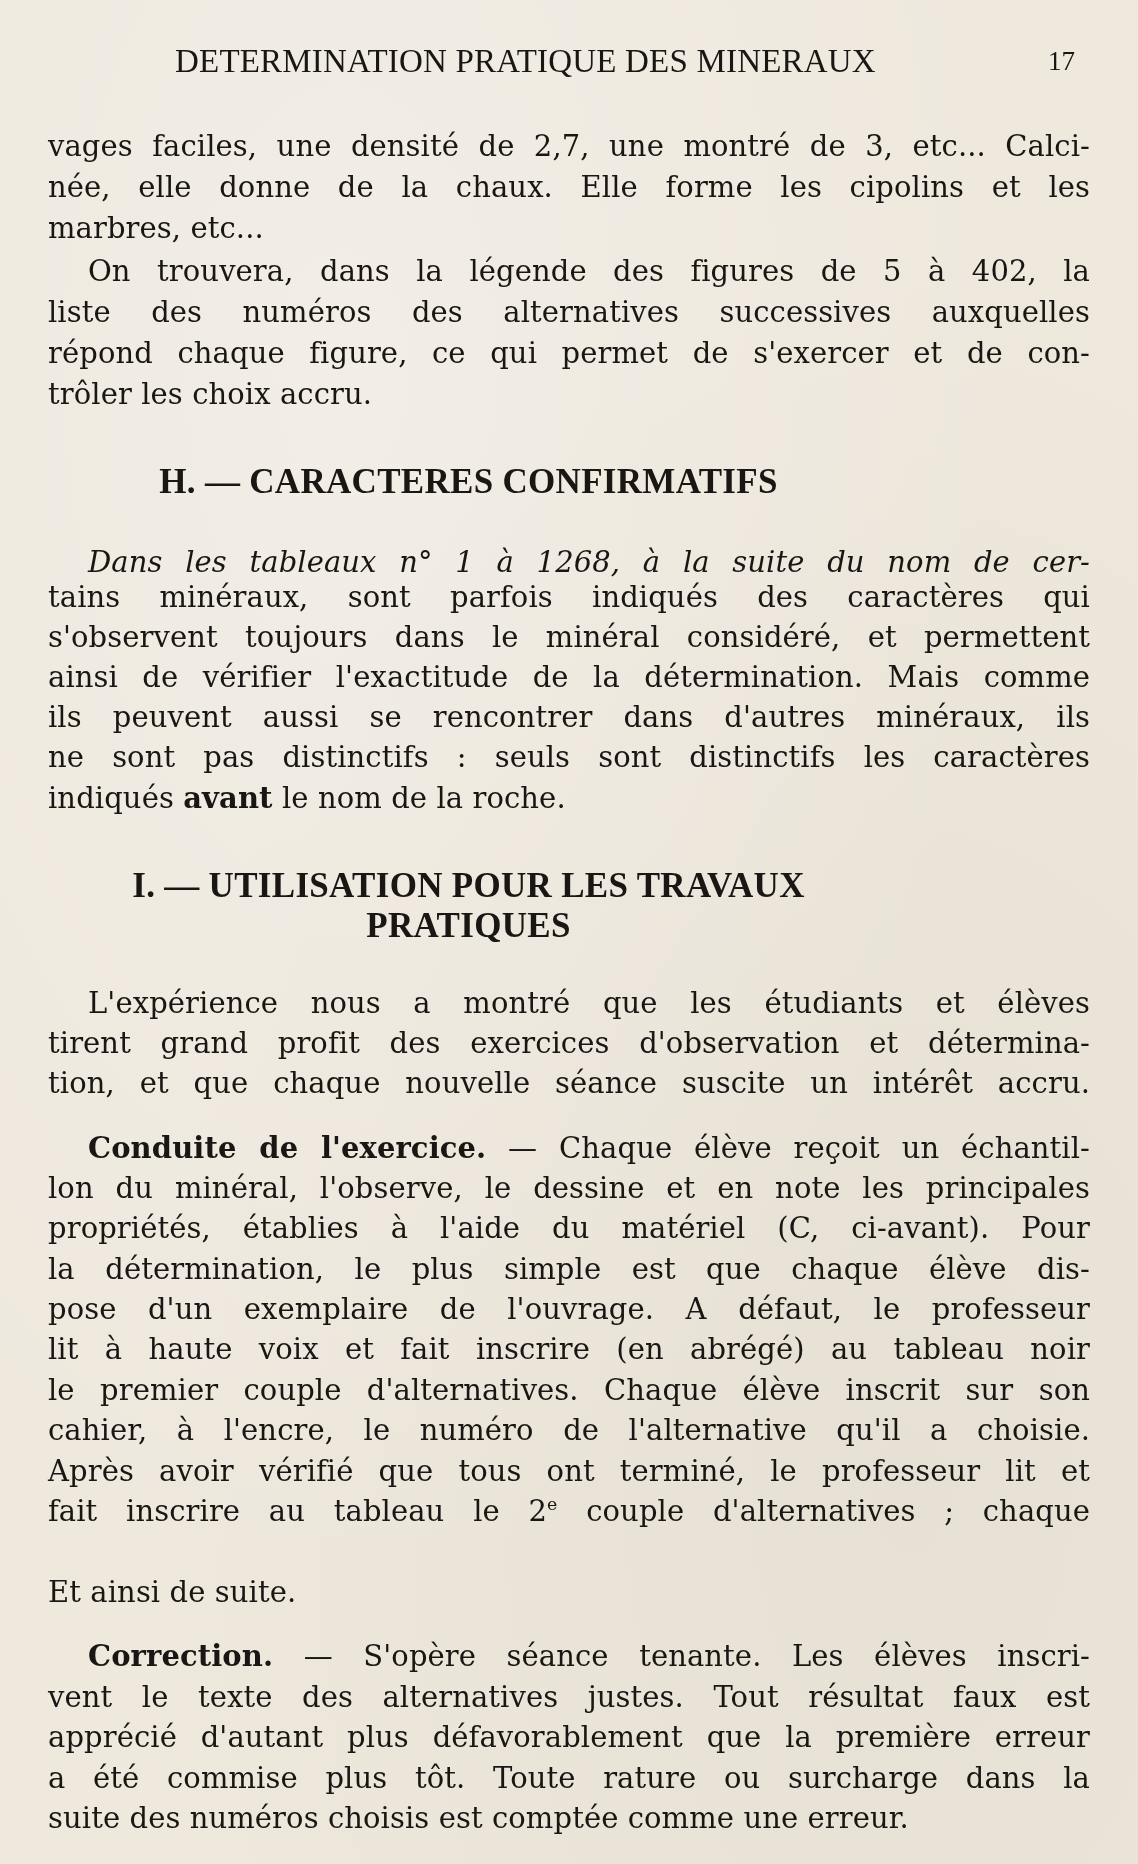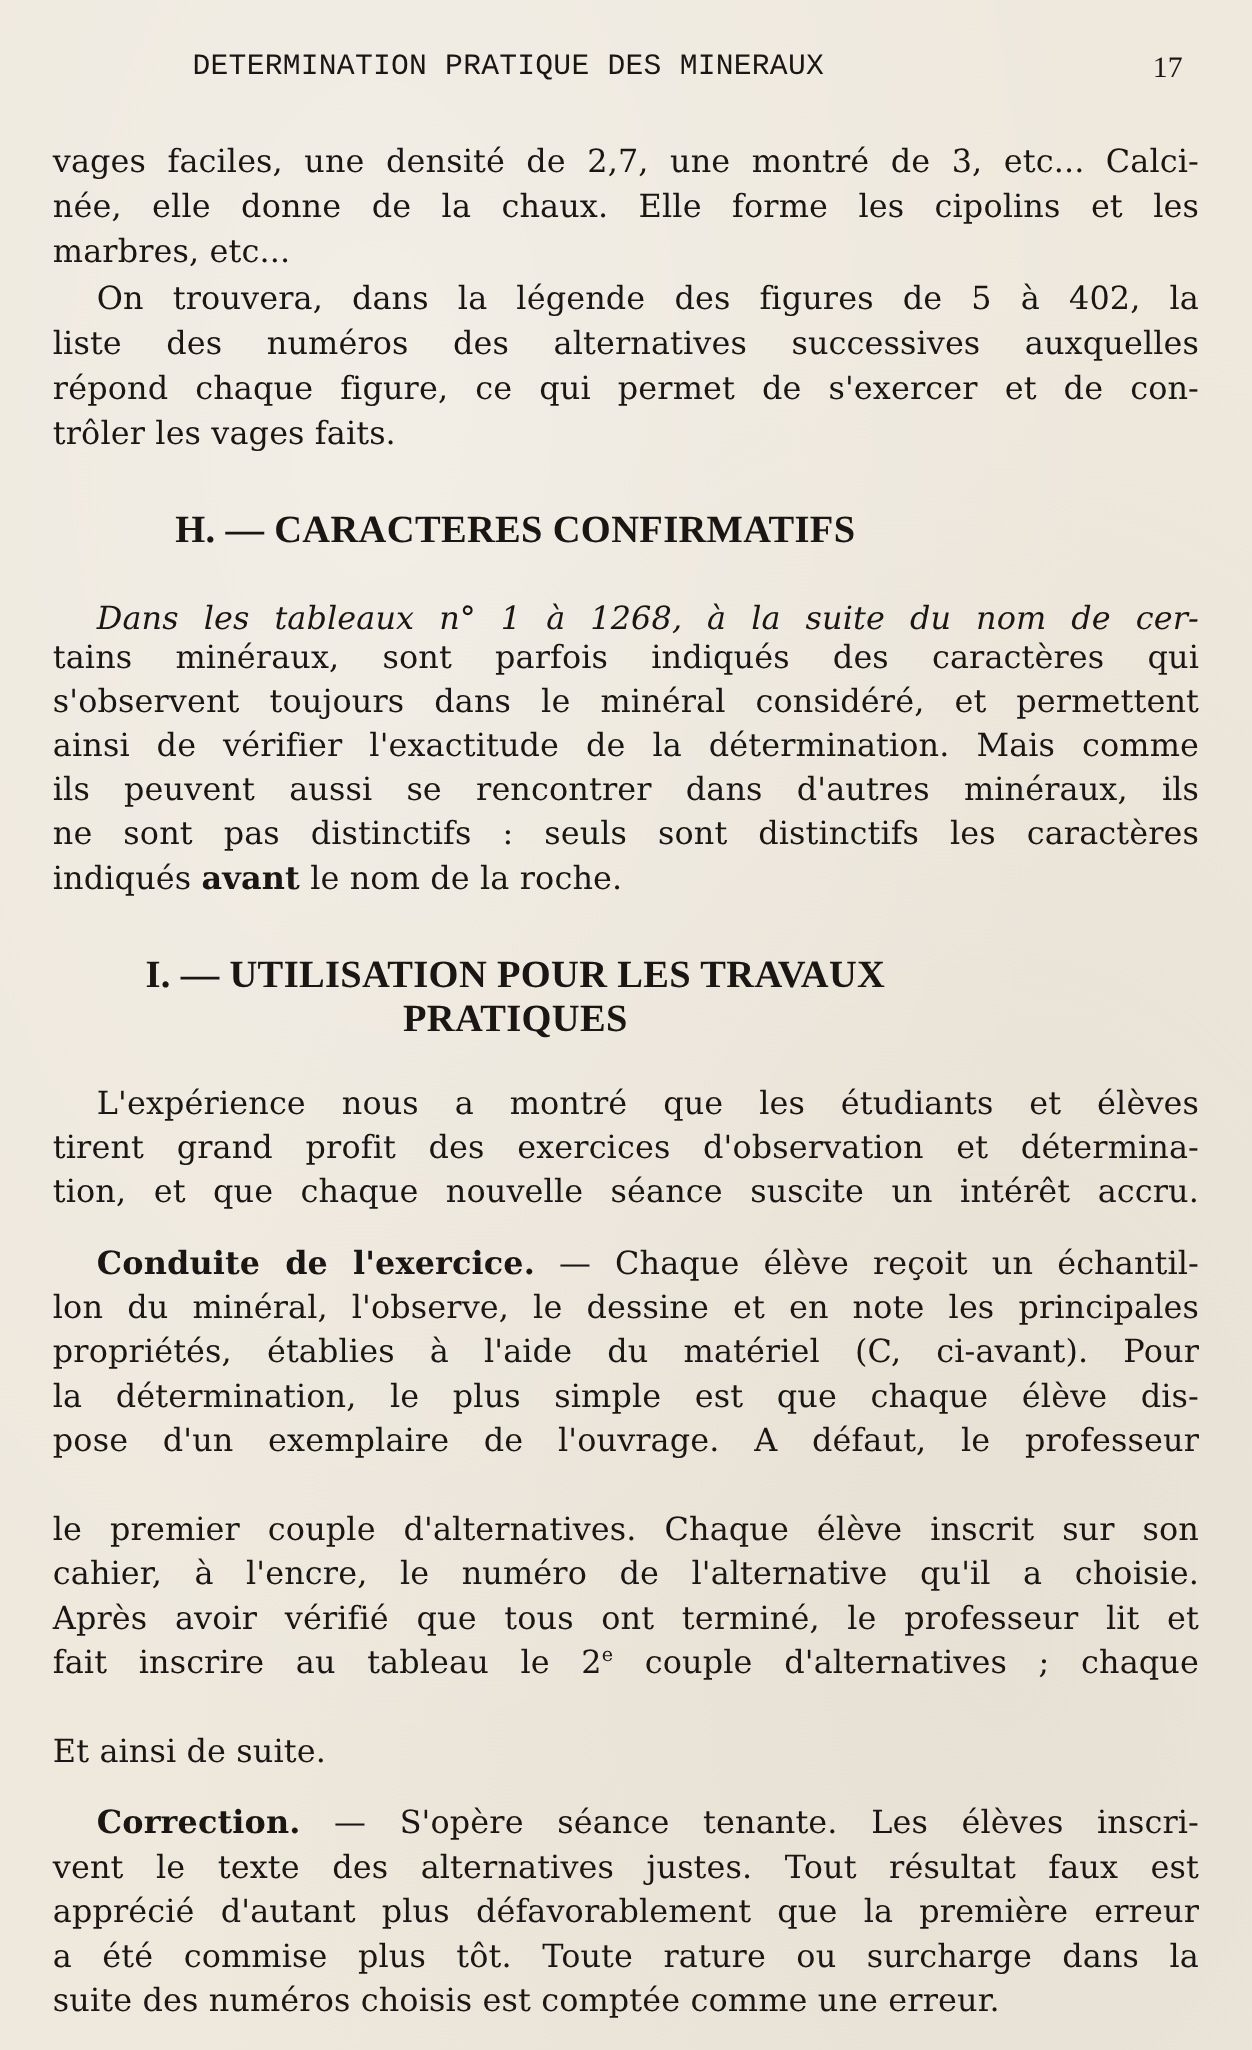--- a/index.html
+++ b/index.html
@@ -12,22 +12,22 @@
   }
   .page {
     position:absolute; left:0; top:0; width:1138px; height:1864px;
     background:
       radial-gradient(ellipse at 30% 20%, rgba(255,255,255,0.25), rgba(0,0,0,0) 60%),
       radial-gradient(ellipse at 80% 80%, rgba(210,200,185,0.25), rgba(0,0,0,0) 60%),
       #eee8dd;
   }
   .running-head {
     position:absolute; top:44px; left:175px;
-    font-size:27px; letter-spacing:0.2px; line-height:34px;
-    font-family:Liberation Mono, monospace;
+    font-size:33px; letter-spacing:0.2px; line-height:34px;
+    font-family:Liberation Serif, serif;
   }
   .folio {
     position:absolute; top:44px; left:1048px;
     font-size:27px; line-height:34px;
     font-family:"Liberation Serif", serif;
   }
   .line {
     position:absolute; left:48px; width:1042px;
     font-size:29px; line-height:36px; height:36px;
     white-space:nowrap;
@@ -53,21 +53,21 @@
   <div class="running-head">DETERMINATION PRATIQUE DES MINERAUX</div>
   <div class="folio">17</div>
 
   <div class="line" style="top: 128px; white-space: normal; overflow: visible;">vages faciles, une densité de 2,7, une montré de 3, etc... Calci-</div>
   <div class="line" style="top: 169px; white-space: normal; overflow: visible;">née, elle donne de la chaux. Elle forme les cipolins et les</div>
   <div class="line last" style="top: 210px; white-space: normal; overflow: visible;">marbres, etc...</div>
 
   <div class="line indent" style="top: 253px; white-space: normal; overflow: visible;">On trouvera, dans la légende des figures de 5 à 402, la</div>
   <div class="line" style="top: 294px; white-space: normal; overflow: visible;">liste des numéros des alternatives successives auxquelles</div>
   <div class="line" style="top: 335px; white-space: normal; overflow: visible;">répond chaque figure, ce qui permet de s'exercer et de con-</div>
-  <div class="line last" style="top: 376px; white-space: normal; overflow: visible;">trôler les vages faits.</div>
+  <div class="line last" style="top: 376px; white-space: normal; overflow: visible;">trôler les choix accru.</div>
 
   <div class="heading" style="top:462px">H. — CARACTERES CONFIRMATIFS</div>
   <div class="line indent" style="top: 544px; white-space: normal; overflow: visible; font-style: italic;">Dans les tableaux n° 1 à 1268, à la suite du nom de cer-</div>
   <div class="line" style="top: 579px; white-space: normal; overflow: visible;">tains minéraux, sont parfois indiqués des caractères qui</div>
   <div class="line" style="top: 619px; white-space: normal; overflow: visible;">s'observent toujours dans le minéral considéré, et permettent</div>
   <div class="line" style="top: 659px; white-space: normal; overflow: visible;">ainsi de vérifier l'exactitude de la détermination. Mais comme</div>
   <div class="line" style="top: 699px; white-space: normal; overflow: visible;">ils peuvent aussi se rencontrer dans d'autres minéraux, ils</div>
   <div class="line" style="top: 739px; white-space: normal; overflow: visible;">ne sont pas distinctifs : seuls sont distinctifs les caractères</div>
   <div class="line last" style="top: 780px; white-space: normal; overflow: visible;"><span>indiqués </span><span class="b">avant</span><span> le nom de la roche.</span></div>
 
@@ -75,20 +75,21 @@
   <div class="heading" style="top:906px">PRATIQUES</div>
   <div class="line indent" style="top: 985px; white-space: normal; overflow: visible;">L'expérience nous a montré que les étudiants et élèves</div>
   <div class="line" style="top: 1025px; white-space: normal; overflow: visible;">tirent grand profit des exercices d'observation et détermina-</div>
   <div class="line" style="top: 1065px; white-space: normal; overflow: visible;">tion, et que chaque nouvelle séance suscite un intérêt accru.</div>
 
   <div class="line indent" style="top: 1130px; white-space: normal; overflow: visible;"><span class="b">Conduite de l'exercice.</span><span> — Chaque élève reçoit un échantil-</span></div>
   <div class="line" style="top: 1170px; white-space: normal; overflow: visible;">lon du minéral, l'observe, le dessine et en note les principales</div>
   <div class="line" style="top: 1210px; white-space: normal; overflow: visible;">propriétés, établies à l'aide du matériel (C, ci-avant). Pour</div>
   <div class="line" style="top: 1251px; white-space: normal; overflow: visible;">la détermination, le plus simple est que chaque élève dis-</div>
   <div class="line" style="top: 1291px; white-space: normal; overflow: visible;">pose d'un exemplaire de l'ouvrage. A défaut, le professeur</div>
+  <div class="line" style="top: 1331px; white-space: normal; overflow: visible;">lit à haute voix et fait inscrire (en abrégé) au tableau noir</div>
   <div class="line" style="top: 1372px; white-space: normal; overflow: visible;">le premier couple d'alternatives. Chaque élève inscrit sur son</div>
   <div class="line" style="top: 1412px; white-space: normal; overflow: visible;">cahier, à l'encre, le numéro de l'alternative qu'il a choisie.</div>
   <div class="line" style="top: 1453px; white-space: normal; overflow: visible;">Après avoir vérifié que tous ont terminé, le professeur lit et</div>
   <div class="line" style="top: 1493px; white-space: normal; overflow: visible;"><span>fait inscrire au tableau le 2</span><sup>e</sup><span> couple d'alternatives ; chaque</span></div>
   <div class="line last" style="top: 1574px; white-space: normal; overflow: visible;">Et ainsi de suite.</div>
 
   <div class="line indent" style="top: 1638px; white-space: normal; overflow: visible;"><span class="b">Correction.</span><span> — S'opère séance tenante. Les élèves inscri-</span></div>
   <div class="line" style="top: 1679px; white-space: normal; overflow: visible;">vent le texte des alternatives justes. Tout résultat faux est</div>
   <div class="line" style="top: 1719px; white-space: normal; overflow: visible;">apprécié d'autant plus défavorablement que la première erreur</div>
   <div class="line" style="top: 1760px; white-space: normal; overflow: visible;">a été commise plus tôt. Toute rature ou surcharge dans la</div>

